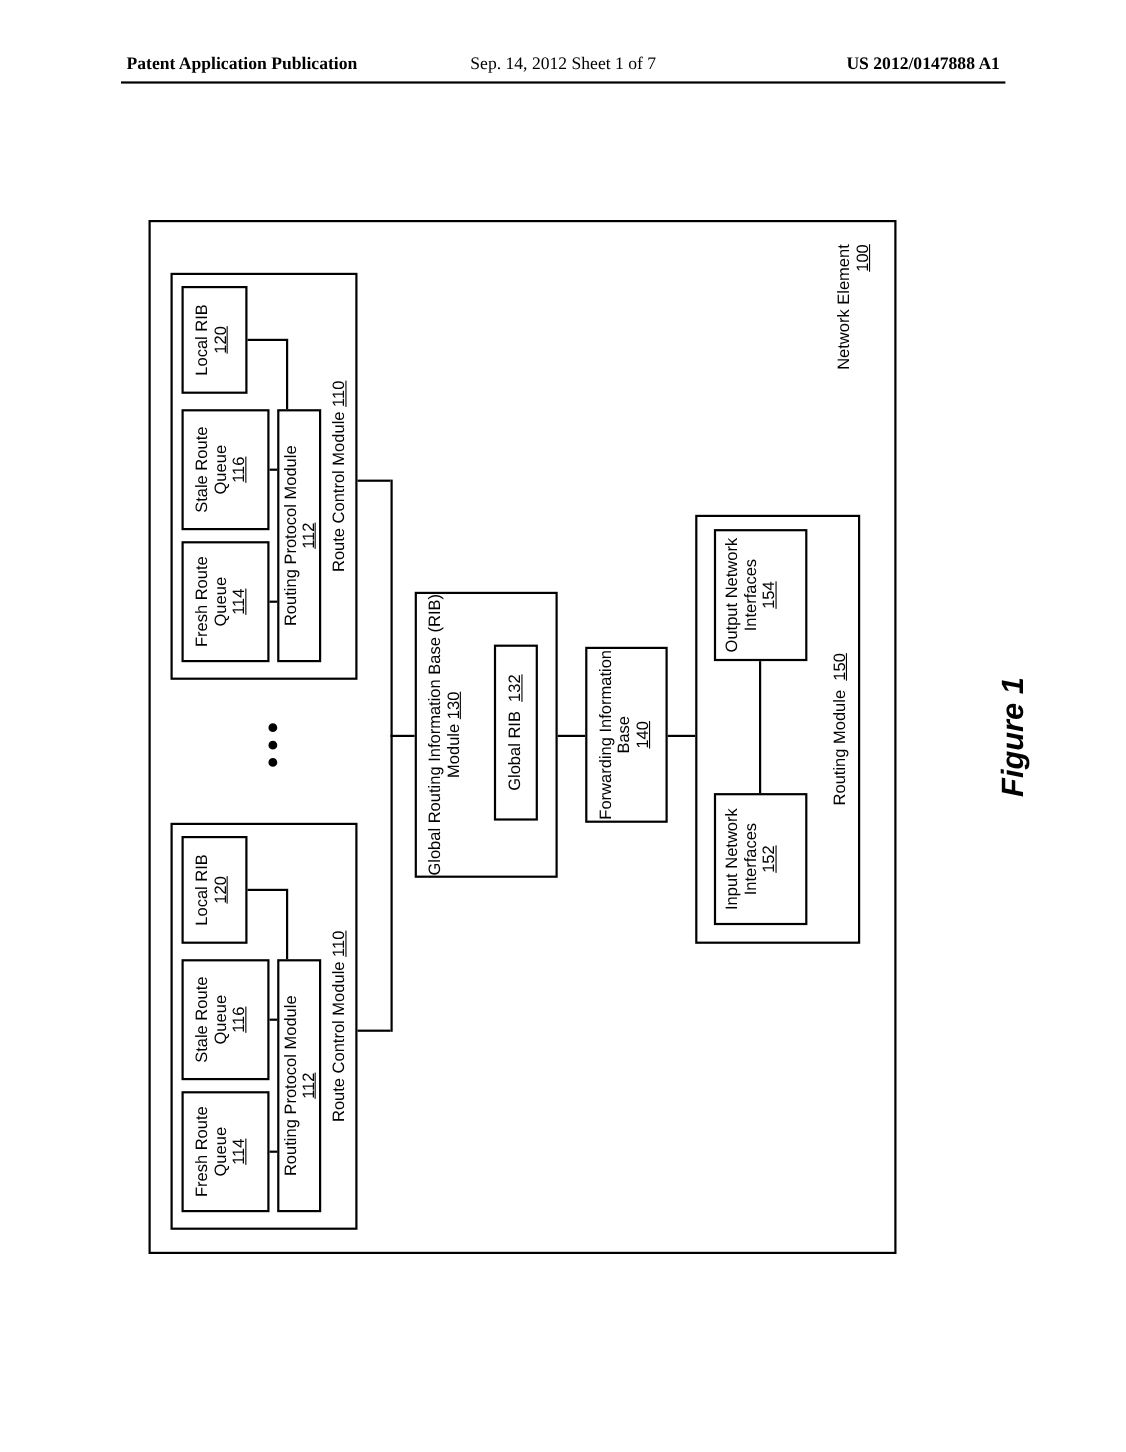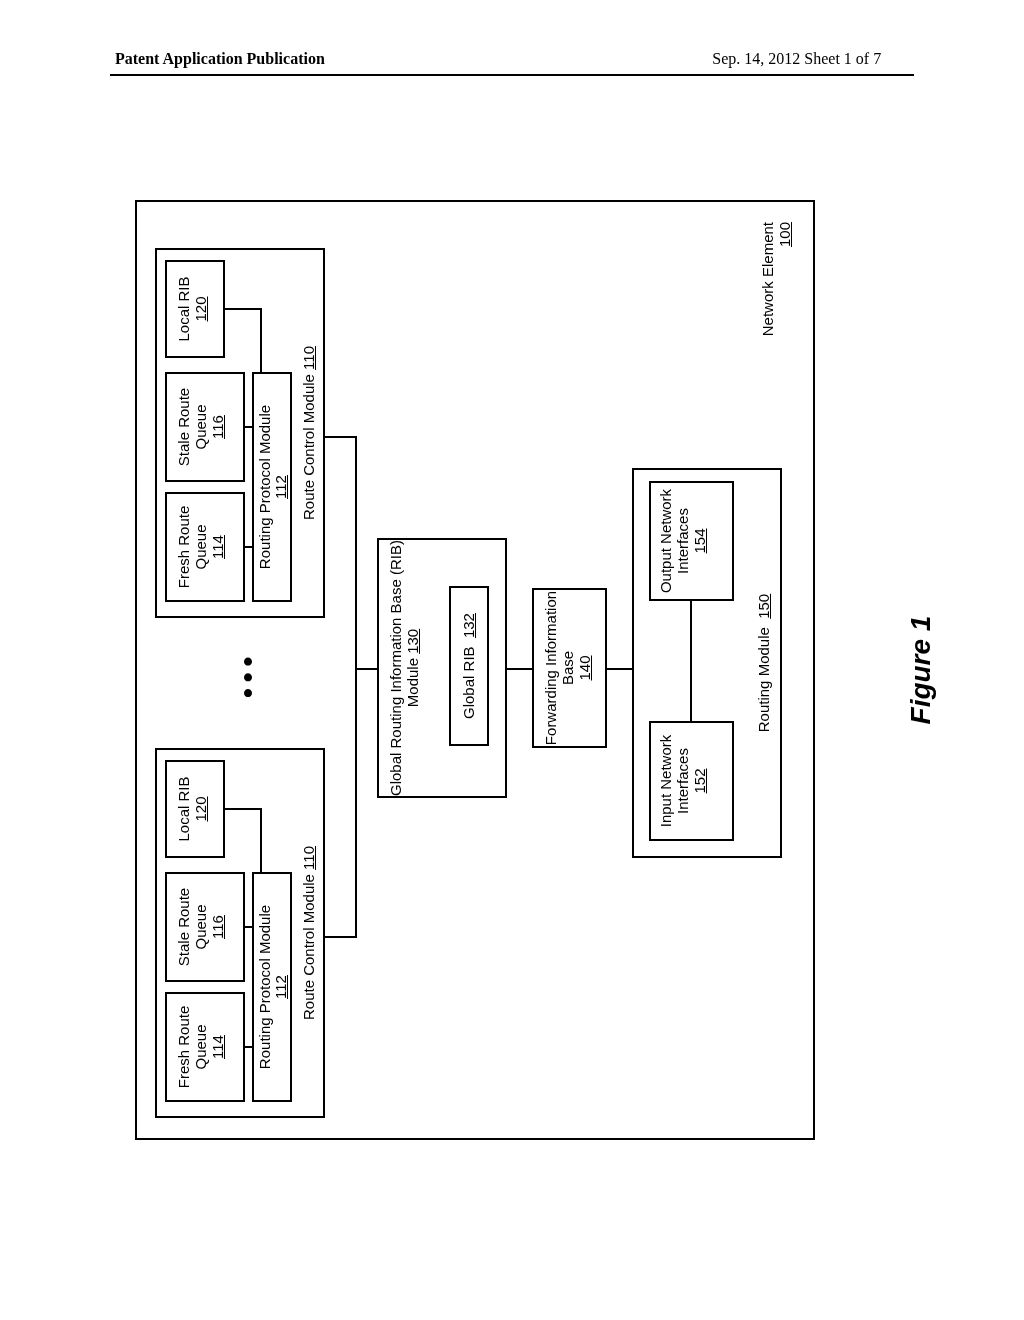--- a/index.html
+++ b/index.html
@@ -151,20 +151,21 @@
   }
 </style>
 </head>
 <body>
 
 <div class="page">
 
   <div class="header">
     <span class="hdr-left">Patent Application Publication</span>
     <span class="hdr-mid">Sep. 14, 2012  Sheet 1 of 7</span>
+    <span class="hdr-right">US 2012/0147888 A1</span>
   </div>
   <div class="hdr-rule"></div>
 
   <div class="figure-area">
     <div class="landscape">
 
       <div class="box outer">
         <div class="ne-label">
           <span class="label">Network Element</span>
           <span class="ref">100</span>

